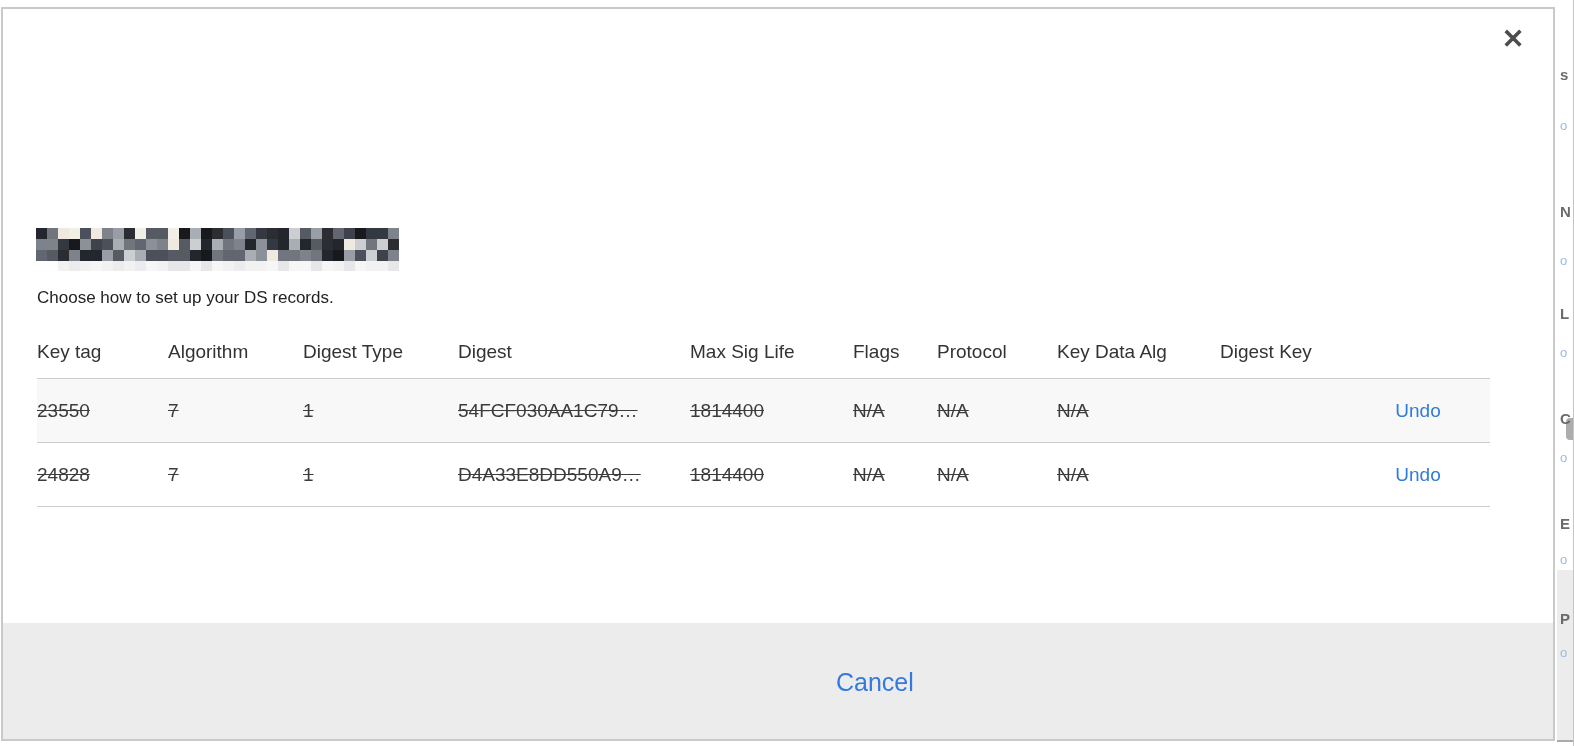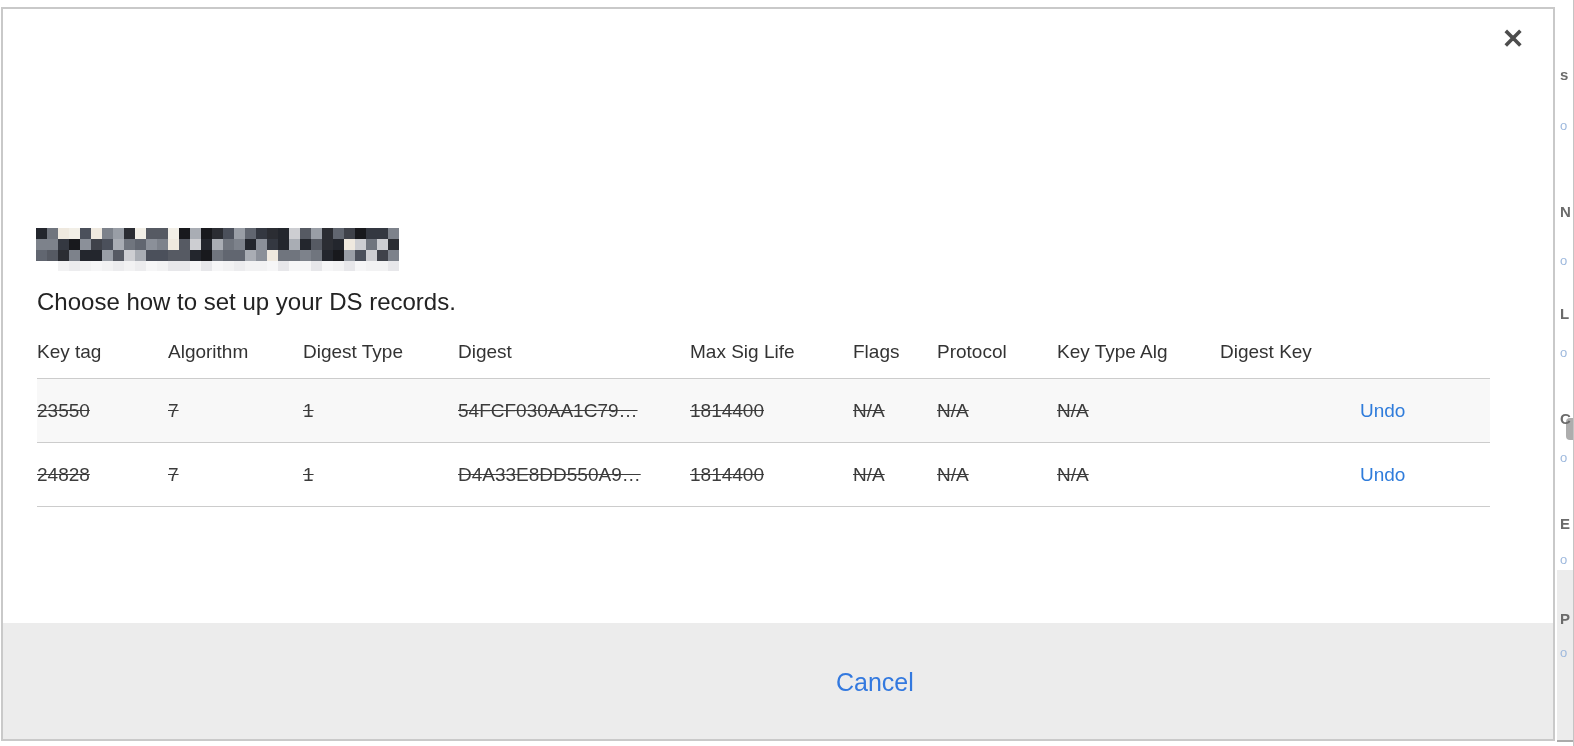--- a/index.html
+++ b/index.html
@@ -17,34 +17,34 @@
                background:none; border:none; cursor:pointer;
                font-size:27px; font-weight:bold; color:#4d4d4d; line-height:36px;
                text-align:center; }
 
   
   .domain-mosaic { position:absolute; left:33px; top:219px; width:363px;
                    font-size:0; line-height:0; }
   .domain-mosaic i { display:inline-block; width:11px; height:11px; }
   .domain-mosaic i.lt { height:10px; }
 
-  .instruction { position:absolute; left:34px; top:279px; font-size:24px;
+  .instruction { position:absolute; left:34px; top:279px; font-size:17px;
                  color:#232323; }
 
   
   .ds-table { position:absolute; left:34px; top:320px; width:1453px;
               border-collapse:collapse; font-size:19px; color:#333; }
   .ds-table th { text-align:left; font-weight:400; color:#333;
                  padding:12px 4px 15px 0; white-space:nowrap; }
   .ds-table td { height:64px; padding:0 4px 0 0; border-top:1px solid #cccccc;
                  white-space:nowrap; }
   .ds-table tbody tr:last-child td { border-bottom:1px solid #cccccc; }
   .ds-table tbody tr.odd td { background:#f8f8f8; }
   .struck { text-decoration:line-through; color:#3c3c3c; }
-  .ds-table td.action { text-align:left; padding-right:14px; }
+  .ds-table td.action { text-align:center; padding-right:14px; }
   .undo-link { color:#2f7cdb; text-decoration:none; cursor:pointer; font-size:19px; }
 
   .add-btn { position:absolute; left:36px; top:506px; min-width:211px; height:42px;
              background:#ffffff; border:2px solid #6ea10f; color:#6ea10f;
              font-size:19px; cursor:pointer; padding:0 26px;
              font-family:"Liberation Sans", sans-serif; }
 
   
   .modal-footer { position:absolute; left:0; bottom:0; width:100%; height:116px;
                   background:#ececec; }
@@ -98,21 +98,21 @@
     </colgroup>
     <thead>
       <tr>
         <th>Key tag</th>
         <th>Algorithm</th>
         <th>Digest Type</th>
         <th>Digest</th>
         <th>Max Sig Life</th>
         <th>Flags</th>
         <th>Protocol</th>
-        <th>Key Type Alg</th>
+        <th>Key Data Alg</th>
         <th>Digest Key</th>
         <th></th>
       </tr>
     </thead>
     <tbody>
       <tr class="odd">
         <td><span class="struck">23550</span></td>
         <td><span class="struck">7</span></td>
         <td><span class="struck">1</span></td>
         <td><span class="struck">54FCF030AA1C79…</span></td>

